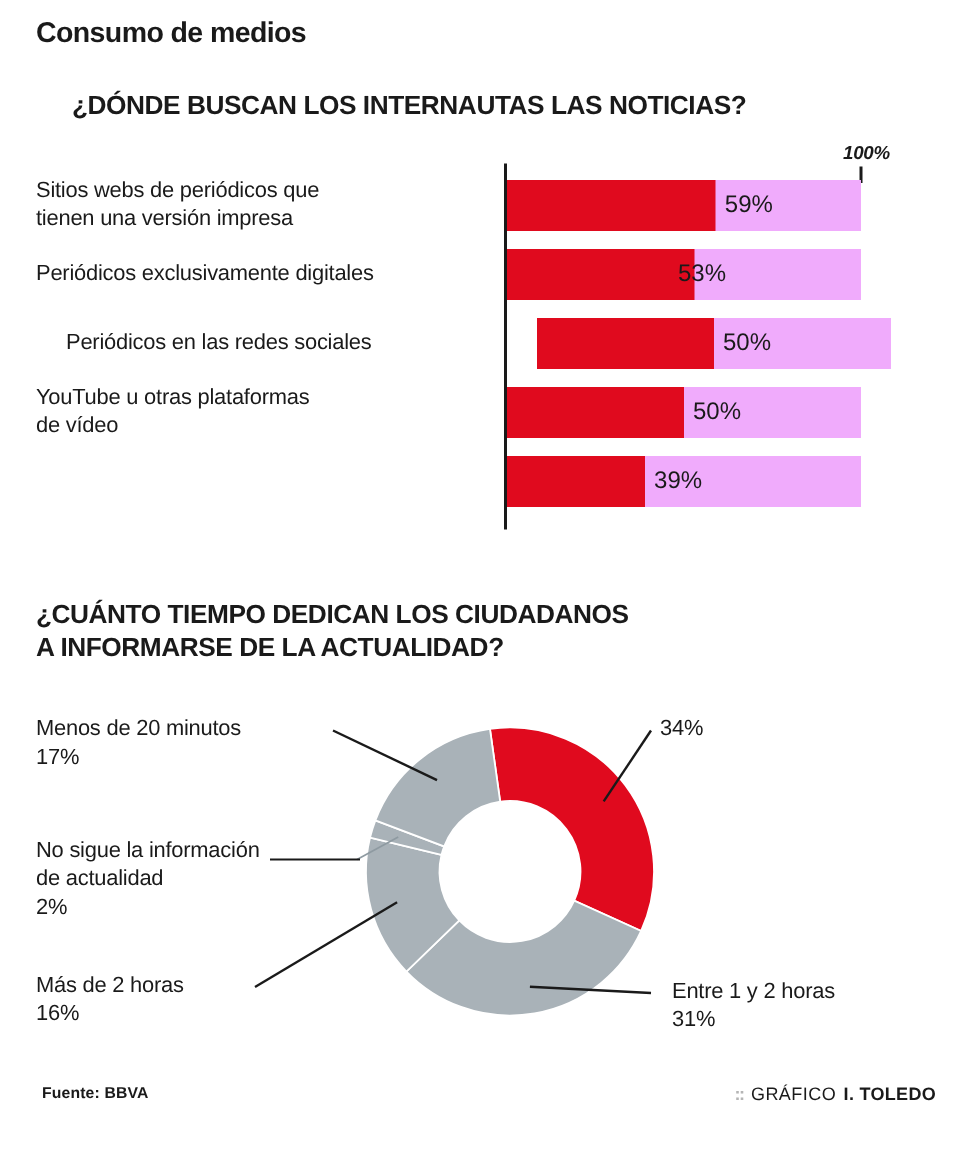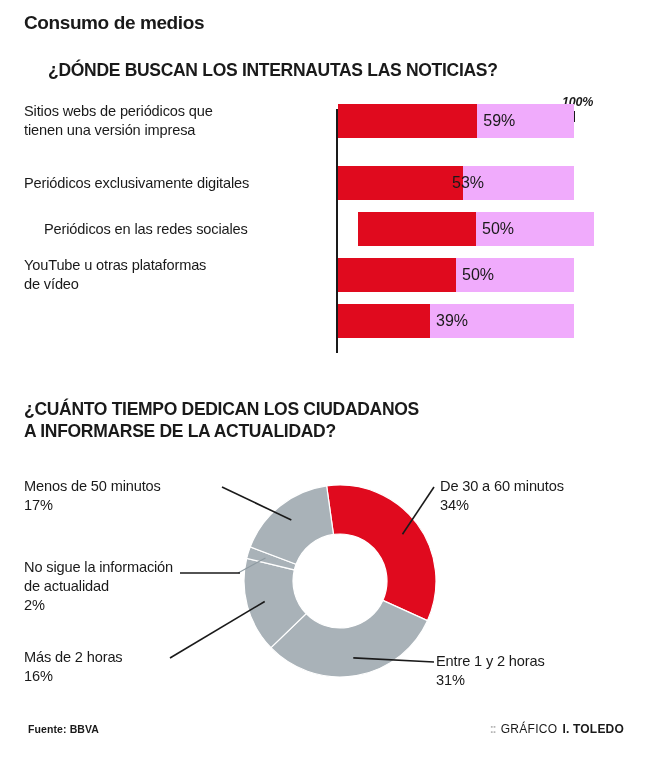--- a/index.html
+++ b/index.html
@@ -186,21 +186,21 @@
 <body>
 
 <div id="page-title">Consumo de medios</div>
 <div id="section-1-heading">¿DÓNDE BUSCAN LOS INTERNAUTAS LAS NOTICIAS?</div>
 
 <div id="bar-chart">
   <div id="bar-axis-max-label">100%</div>
   <div id="bar-axis-tick"></div>
   <div id="bar-axis-line"></div>
   <div id="bar-rows-container">
-      <div class="bar-row" style="top: 9px;">
+      <div class="bar-row" style="top: 25px;">
         <div class="bar-row-label">
           <span>Sitios webs de periódicos que</span>
           <span>tienen una versión impresa</span>
         </div>
         <div class="bar-track">
           <div class="bar-fill" style="width: 139.24px; background: rgb(224, 10, 30);"></div>
           <div class="bar-value" style="left: 145.24px;">59%</div>
         </div>
       </div>
       <div class="bar-row" style="top: 71px;">
@@ -254,38 +254,37 @@
       <path d="M 250.2567350659826 81.90973160881884 A 96 96 0 0 1 326.6393823078338 20.934265400809238 L 333.45886425487697 69.45740076914619 A 47 47 0 0 0 296.06319320938735 99.30997276681757 Z" fill="#a9b2b8" stroke="#ffffff" stroke-width="1.2"></path>
       <polyline points="402.4570469340012,69.27615931578431 434,22" fill="none" stroke="#1a1a1a" stroke-width="1.6"></polyline>
       <polyline points="353.27634093495055,192.86181608171222 434,197" fill="none" stroke="#1a1a1a" stroke-width="1.6"></polyline>
       <polyline points="264.7287134311597,136.4507559339874 170,193" fill="none" stroke="#1a1a1a" stroke-width="1.6"></polyline>
       <polyline points="265.48828775445725,92.9347720965643 238,108" fill="none" stroke="#8e9aa1" stroke-width="1.1"></polyline>
       <polyline points="291.33739145666783,55.04140315133218 222,22" fill="none" stroke="#1a1a1a" stroke-width="1.6"></polyline>
       <line x1="180" y1="108" x2="240" y2="108" stroke="#1a1a1a" stroke-width="1.4"></line>
     </svg>
   <div id="donut-labels-container">
       <div class="donut-label right" style="left: 440px; top: 12px;">
-        <span class="dl-name">De 30 a 60 minutos</span>
         <span class="dl-value">34%</span>
       </div>
-      <div class="donut-label right" style="left: 436px; top: 187px;">
+      <div class="donut-label right" style="left: 448px; top: 187px;">
         <span class="dl-name">Entre 1 y 2 horas</span>
         <span class="dl-value">31%</span>
       </div>
       <div class="donut-label " style="left: 24px; top: 183px;">
         <span class="dl-name">Más de 2 horas</span>
         <span class="dl-value">16%</span>
       </div>
       <div class="donut-label " style="left: 24px; top: 93px;">
         <span class="dl-name">No sigue la información</span>
         <span class="dl-name">de actualidad</span>
         <span class="dl-value">2%</span>
       </div>
       <div class="donut-label " style="left: 24px; top: 12px;">
-        <span class="dl-name">Menos de 50 minutos</span>
+        <span class="dl-name">Menos de 20 minutos</span>
         <span class="dl-value">17%</span>
       </div>
     </div>
 </div>
 
 <div id="footer-source">Fuente: BBVA</div>
 <div id="footer-credit">
   <span id="footer-credit-dots">::</span>
   <span id="footer-credit-label">GRÁFICO</span>
   <span id="footer-credit-author">I. TOLEDO</span>

